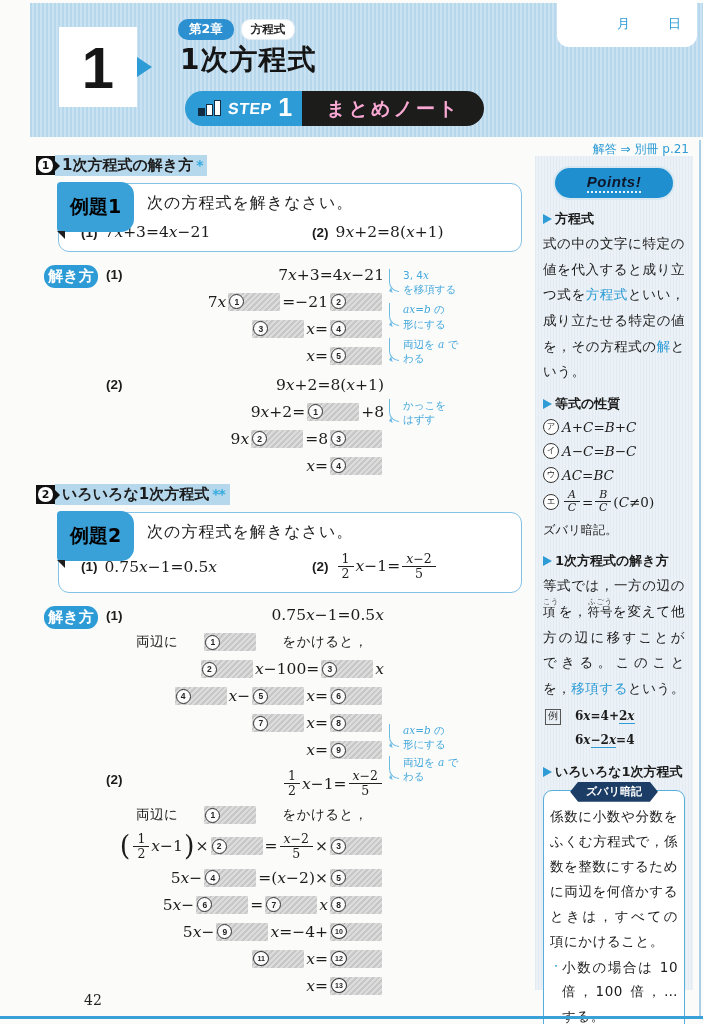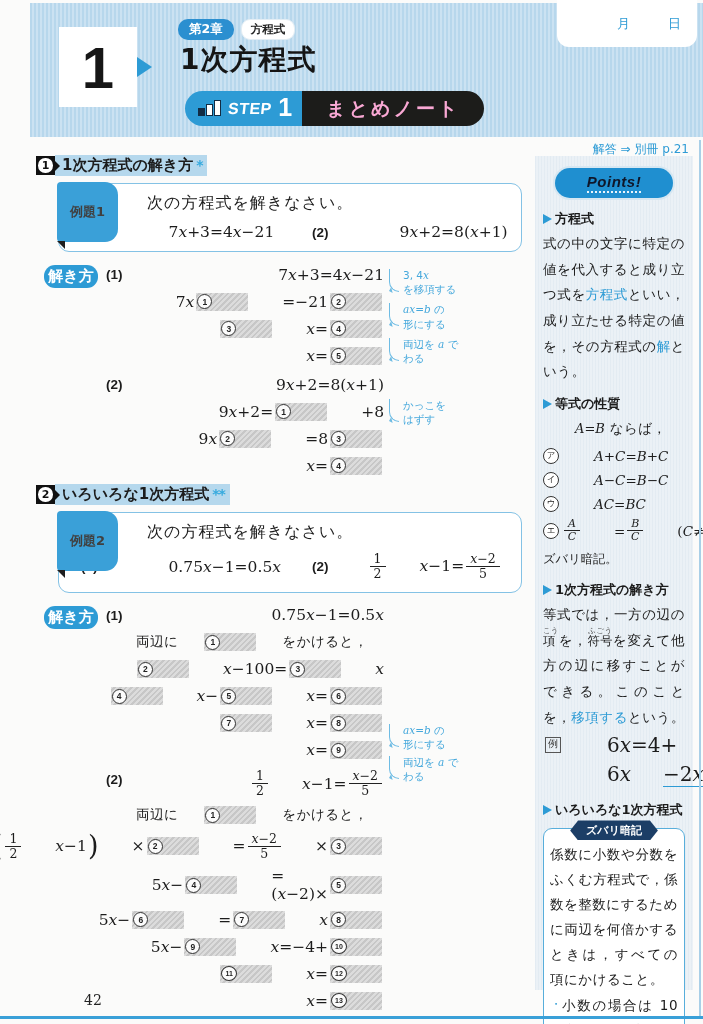--- a/index.html
+++ b/index.html
@@ -37,32 +37,32 @@
   .sec-head{display:flex;align-items:center;margin-bottom:7px;}
   .sec-marker{width:19px;height:19px;background:#111;position:relative;display:flex;align-items:center;justify-content:center;flex:none;}
   .sec-marker::after{content:"";position:absolute;right:-5px;width:0;height:0;
     border-left:5px solid #111;border-top:5px solid transparent;border-bottom:5px solid transparent;}
   .sec-circ{width:14.5px;height:14.5px;background:#fff;border-radius:50%;display:flex;align-items:center;justify-content:center;
             font-size:11px;font-weight:bold;color:#111;}
   .sec-title{background:#b5d8ed;padding:1px 5px 1px 7px;font-weight:bold;font-size:15px;display:flex;align-items:baseline;}
   .stars{color:#35aade;font-weight:bold;margin-left:3px;font-size:14px;letter-spacing:-1px;}
   .ex-box{border:1.6px solid #84c2e5;border-radius:11px;background:#fff;margin:0 6px 12px 22px;
           padding:9px 12px 10px 16px;position:relative;}
-  .ex-badge{position:absolute;top:-2px;left:-2px;background:#3aa0d8;color:#404040;font-weight:bold;font-size:13px;
-            padding:21px 13px;border-radius:4px 13px 13px 4px;}
+  .ex-badge{position:absolute;top:-2px;left:-2px;background:#3aa0d8;color:#000000;font-weight:bold;font-size:19px;
+            padding:12px 13px;border-radius:4px 13px 13px 4px;}
   .ex-badge::after{content:"";position:absolute;left:0;bottom:-7px;width:0;height:0;
             border-right:8px solid #1e1e1e;border-bottom:8px solid transparent;}
   .ex-prompt{margin-left:72px;font-size:16px;letter-spacing:1px;min-height:20px;}
   .probs{display:flex;margin-top:9px;padding-left:6px;align-items:center;}
   .prob{flex:0 0 54%;display:flex;align-items:center;gap:7px;}
   .prob + .prob{flex:1;}
   .prob-no{font:bold 13.5px "Liberation Sans",sans-serif;}
   
   .m,.frac,.bp{font-family:"DejaVu Serif","Liberation Serif",serif;}
-  .m{font-size:15.5px;margin-left:32px;}
+  .m{font-size:15.5px;}
   .m i,.frac i,.note i,.rei-line i{font-style:italic;font-family:"DejaVu Serif",serif;}
   .jt{font-size:13.5px;letter-spacing:.5px;}
   .blue{color:#2d9bd5;}
   .ub{border-bottom:1.6px solid #2d9bd5;}
   .frac{display:inline-flex;flex-direction:column;align-items:center;vertical-align:middle;margin:0 2px;font-size:12.5px;line-height:1.15;}
   .frac .fnum{border-bottom:1.2px solid #222;padding:0 4px;}
   .frac .fden{padding:0 2px;}
   .bp{font-size:27px;line-height:.9;font-weight:normal;margin:0 1px;}
   .blank{display:inline-flex;align-items:center;width:52px;height:18px;margin:0 2px;flex:none;
          background:repeating-linear-gradient(135deg,#dcdcdc 0 2px,#c7c7c7 2px 4px);}
@@ -105,21 +105,21 @@
   .sb-text .m{font-size:13px;}
   ruby rt{font-size:7.5px;color:#444;}
   .eq-row{display:flex;align-items:center;margin:4px 0;min-height:20px;}
   .eq-row .m{font-size:13.5px;}
   .eq-row .frac{font-size:11px;}
   .kcirc{flex:none;width:14px;height:14px;border:1px solid #333;border-radius:50%;display:inline-flex;align-items:center;
          justify-content:center;font-size:8.5px;margin-right:3px;background:#fff;}
   .rei{display:flex;gap:6px;margin:3px 0 0 2px;}
   .rei-box{flex:none;border:1.2px solid #555;color:#333;font-size:10px;line-height:1.25;padding:0 2px;margin-top:4px;height:14px;}
   .rei-line{margin:0 0 5px 8px;}
-  .rei-line .m{font-size:20px;}
+  .rei-line .m{font-size:12px;font-weight:bold;}
   .memo-box{border:1.6px solid #58aedb;border-radius:9px;background:#fff;margin-top:9px;padding:13px 6px 7px;position:relative;}
   .memo-badge{position:absolute;top:-9px;left:50%;transform:translateX(-50%);background:#1c3e66;color:#fff;
               font-size:11px;font-weight:bold;padding:2.5px 16px;white-space:nowrap;
               clip-path:polygon(8px 0,calc(100% - 8px) 0,100% 50%,calc(100% - 8px) 100%,8px 100%,0 50%);}
   .memo-text{font-size:11.9px;line-height:1.85;text-align:justify;}
   .bullet{display:flex;margin-top:1px;}
   .bdot{flex:none;width:12px;color:#2d9bd5;font-size:11.9px;line-height:1.85;}
   .btxt{flex:1;font-size:11.9px;line-height:1.85;text-align:justify;}
   
   .page-no{position:absolute;left:84px;bottom:16px;font:14px "DejaVu Serif",serif;color:#222;}
@@ -464,21 +464,20 @@
         <span>方程式</span>
       </div>
       <div class="sb-text"><span class="jt">式の中の文字に特定の値を代入すると成り立つ式を</span><span class="jt blue">方程式</span><span class="jt">といい，成り立たせる特定の値を，その方程式の</span><span class="jt blue">解</span><span class="jt">という。</span></div>
     </div>
 
     <div class="sb-block">
       <div class="sb-head">
         <span class="tri"></span>
         <span>等式の性質</span>
       </div>
-      <div class="sb-text"><span class="m"><i>A</i>=<i>B</i></span><span class="jt"> ならば，</span></div>
       <div class="eq-row">
           <span class="kcirc">ア</span>
           <span class="m"><i>A</i>+<i>C</i>=<i>B</i>+<i>C</i></span>
         </div>
       <div class="eq-row">
           <span class="kcirc">イ</span>
           <span class="m"><i>A</i>−<i>C</i>=<i>B</i>−<i>C</i></span>
         </div>
       <div class="eq-row">
           <span class="kcirc">ウ</span>

